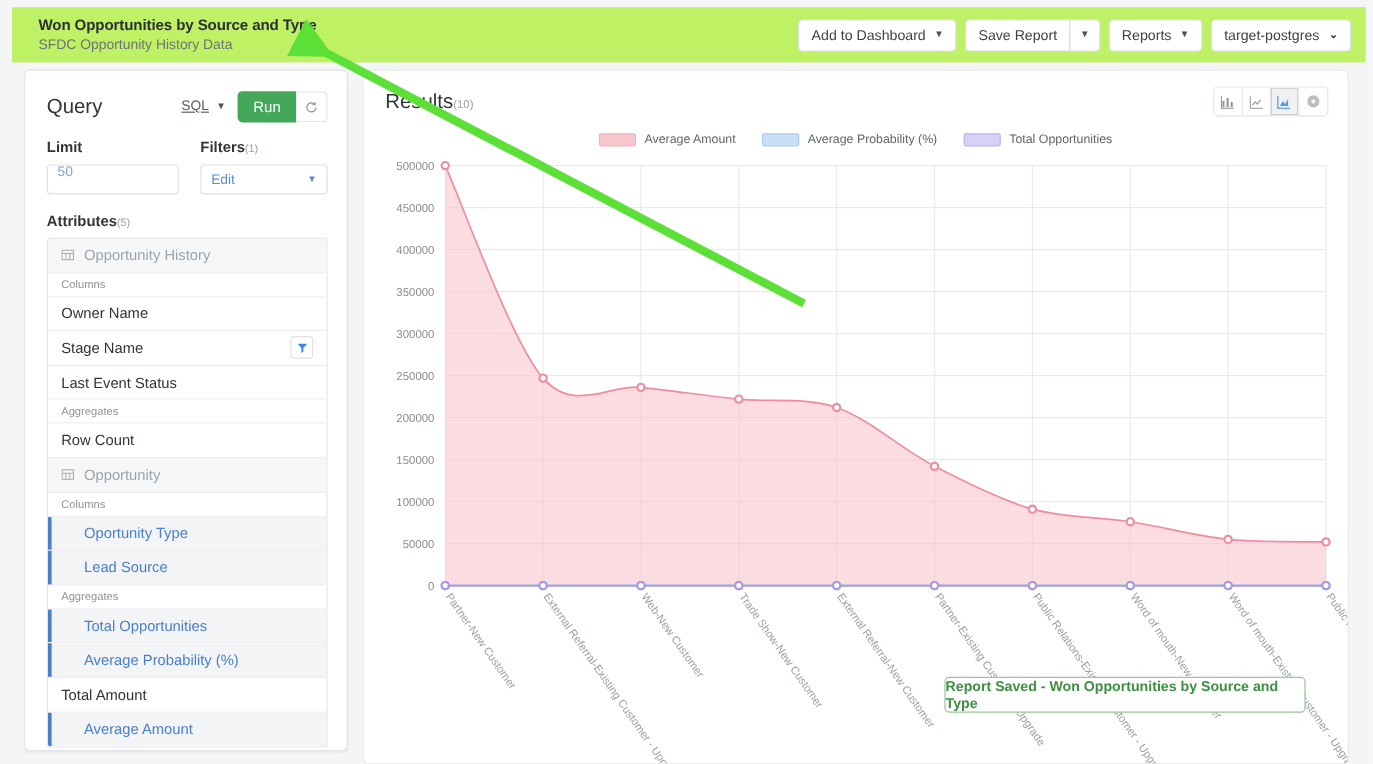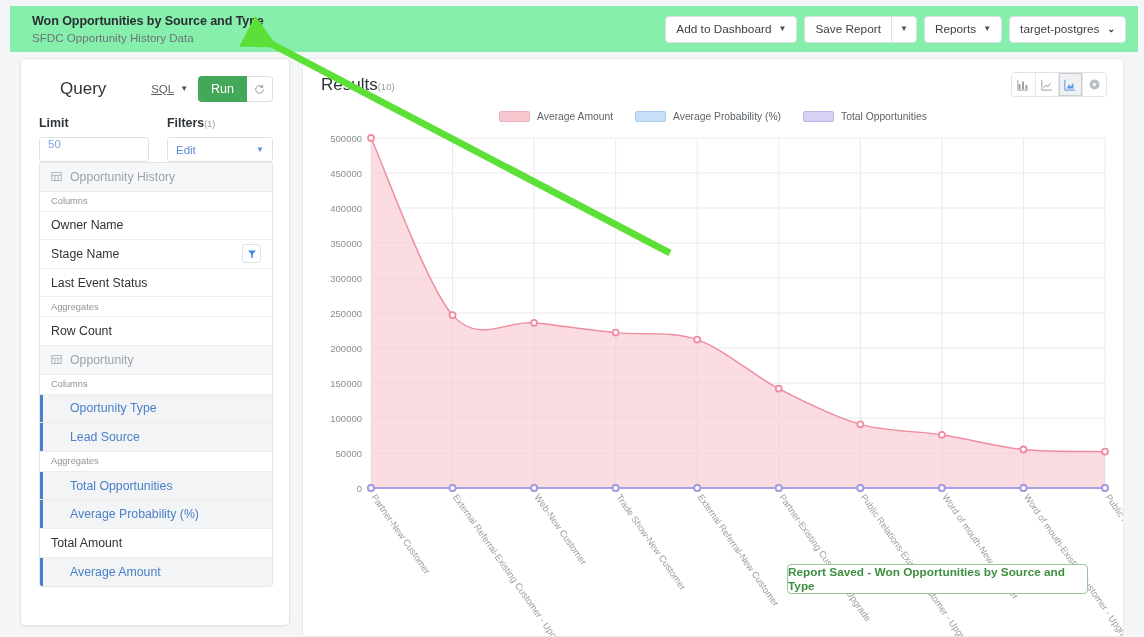--- a/index.html
+++ b/index.html
@@ -7,21 +7,21 @@
     width: 1144px; height: 637px;
     font-family: "Liberation Sans", sans-serif;
     background: #f4f5f6;
     overflow: hidden;
   }
   #app { position: relative; width: 1144px; height: 637px; }
 
   
   .topbar {
     position: absolute; left: 10px; top: 6px; width: 1128px; height: 46px;
-    background: #86efac; display: flex; align-items: center;
+    background: #bef264; display: flex; align-items: center;
     justify-content: space-between; padding: 0 12px;
   }
   .title-wrap { padding-left: 10px; }
   .rpt-title { font-size: 12.6px; font-weight: bold; color: #2b2f33; letter-spacing: -0.1px; }
   .rpt-sub { font-size: 11.6px; color: #6d7378; margin-top: 3px; }
 
   .tb-right { display: flex; align-items: flex-start; gap: 7px; }
   .btn {
     background: #fff; border: 1px solid #dcdfe2; border-radius: 4px;
     height: 27px; display: flex; align-items: center; padding: 0 10px;
@@ -37,21 +37,21 @@
   .query-panel {
     position: absolute; left: 20px; top: 58px; width: 270px; height: 568px;
     background: #fff; border: 1px solid #e2e5e7; border-radius: 5px;
     box-shadow: 0 1px 2px rgba(0,0,0,.05);
   }
   .results-panel {
     position: absolute; left: 302px; top: 58px; width: 822px; height: 579px;
     background: #fff; border: 1px solid #e8eaec; border-radius: 5px;
   }
 
-  .q-head { display: flex; align-items: center; justify-content: space-between; padding: 17px 16px 0 18px; margin-left: 21px; }
+  .q-head { display: flex; align-items: center; justify-content: space-between; padding: 17px 16px 0 18px; }
   .q-title { font-size: 17px; color: #2f3438; }
   .q-actions { display: flex; align-items: center; gap: 10px; }
   .sql-link { font-size: 11.5px; color: #5b6065; text-decoration: underline; cursor: pointer; }
   .run-group { display: flex; border-radius: 7px; }
   .run-btn {
     background: #43a85a; color: #fff; font-size: 12.5px; height: 26px;
     display: flex; align-items: center; padding: 0 13px;
     border-radius: 4px 0 0 4px; cursor: pointer;
   }
   .refresh-btn {
@@ -191,20 +191,23 @@
         <div class="f-label">
           <span>Filters</span><span class="f-count">(1)</span>
         </div>
         <div class="f-select">
           <span>Edit</span>
           <span class="caret">▼</span>
         </div>
       </div>
     </div>
 
+    <div class="attr-head">
+      <span>Attributes</span><span class="f-count">(5)</span>
+    </div>
     <div class="attr-list" id="attr-list">
         <div class="row table-row">
           <span class="tbl-ico">
             <svg width="11" height="11" viewBox="0 0 14 14">
               <rect x="1" y="2" width="12" height="10" fill="none" stroke="#a7adb2" stroke-width="1.1"></rect>
               <line x1="1" y1="5.5" x2="13" y2="5.5" stroke="#a7adb2" stroke-width="1.1"></line>
               <line x1="5" y1="5.5" x2="5" y2="12" stroke="#a7adb2" stroke-width="1.1"></line>
               <line x1="9" y1="5.5" x2="9" y2="12" stroke="#a7adb2" stroke-width="1.1"></line>
             </svg>
           </span>

